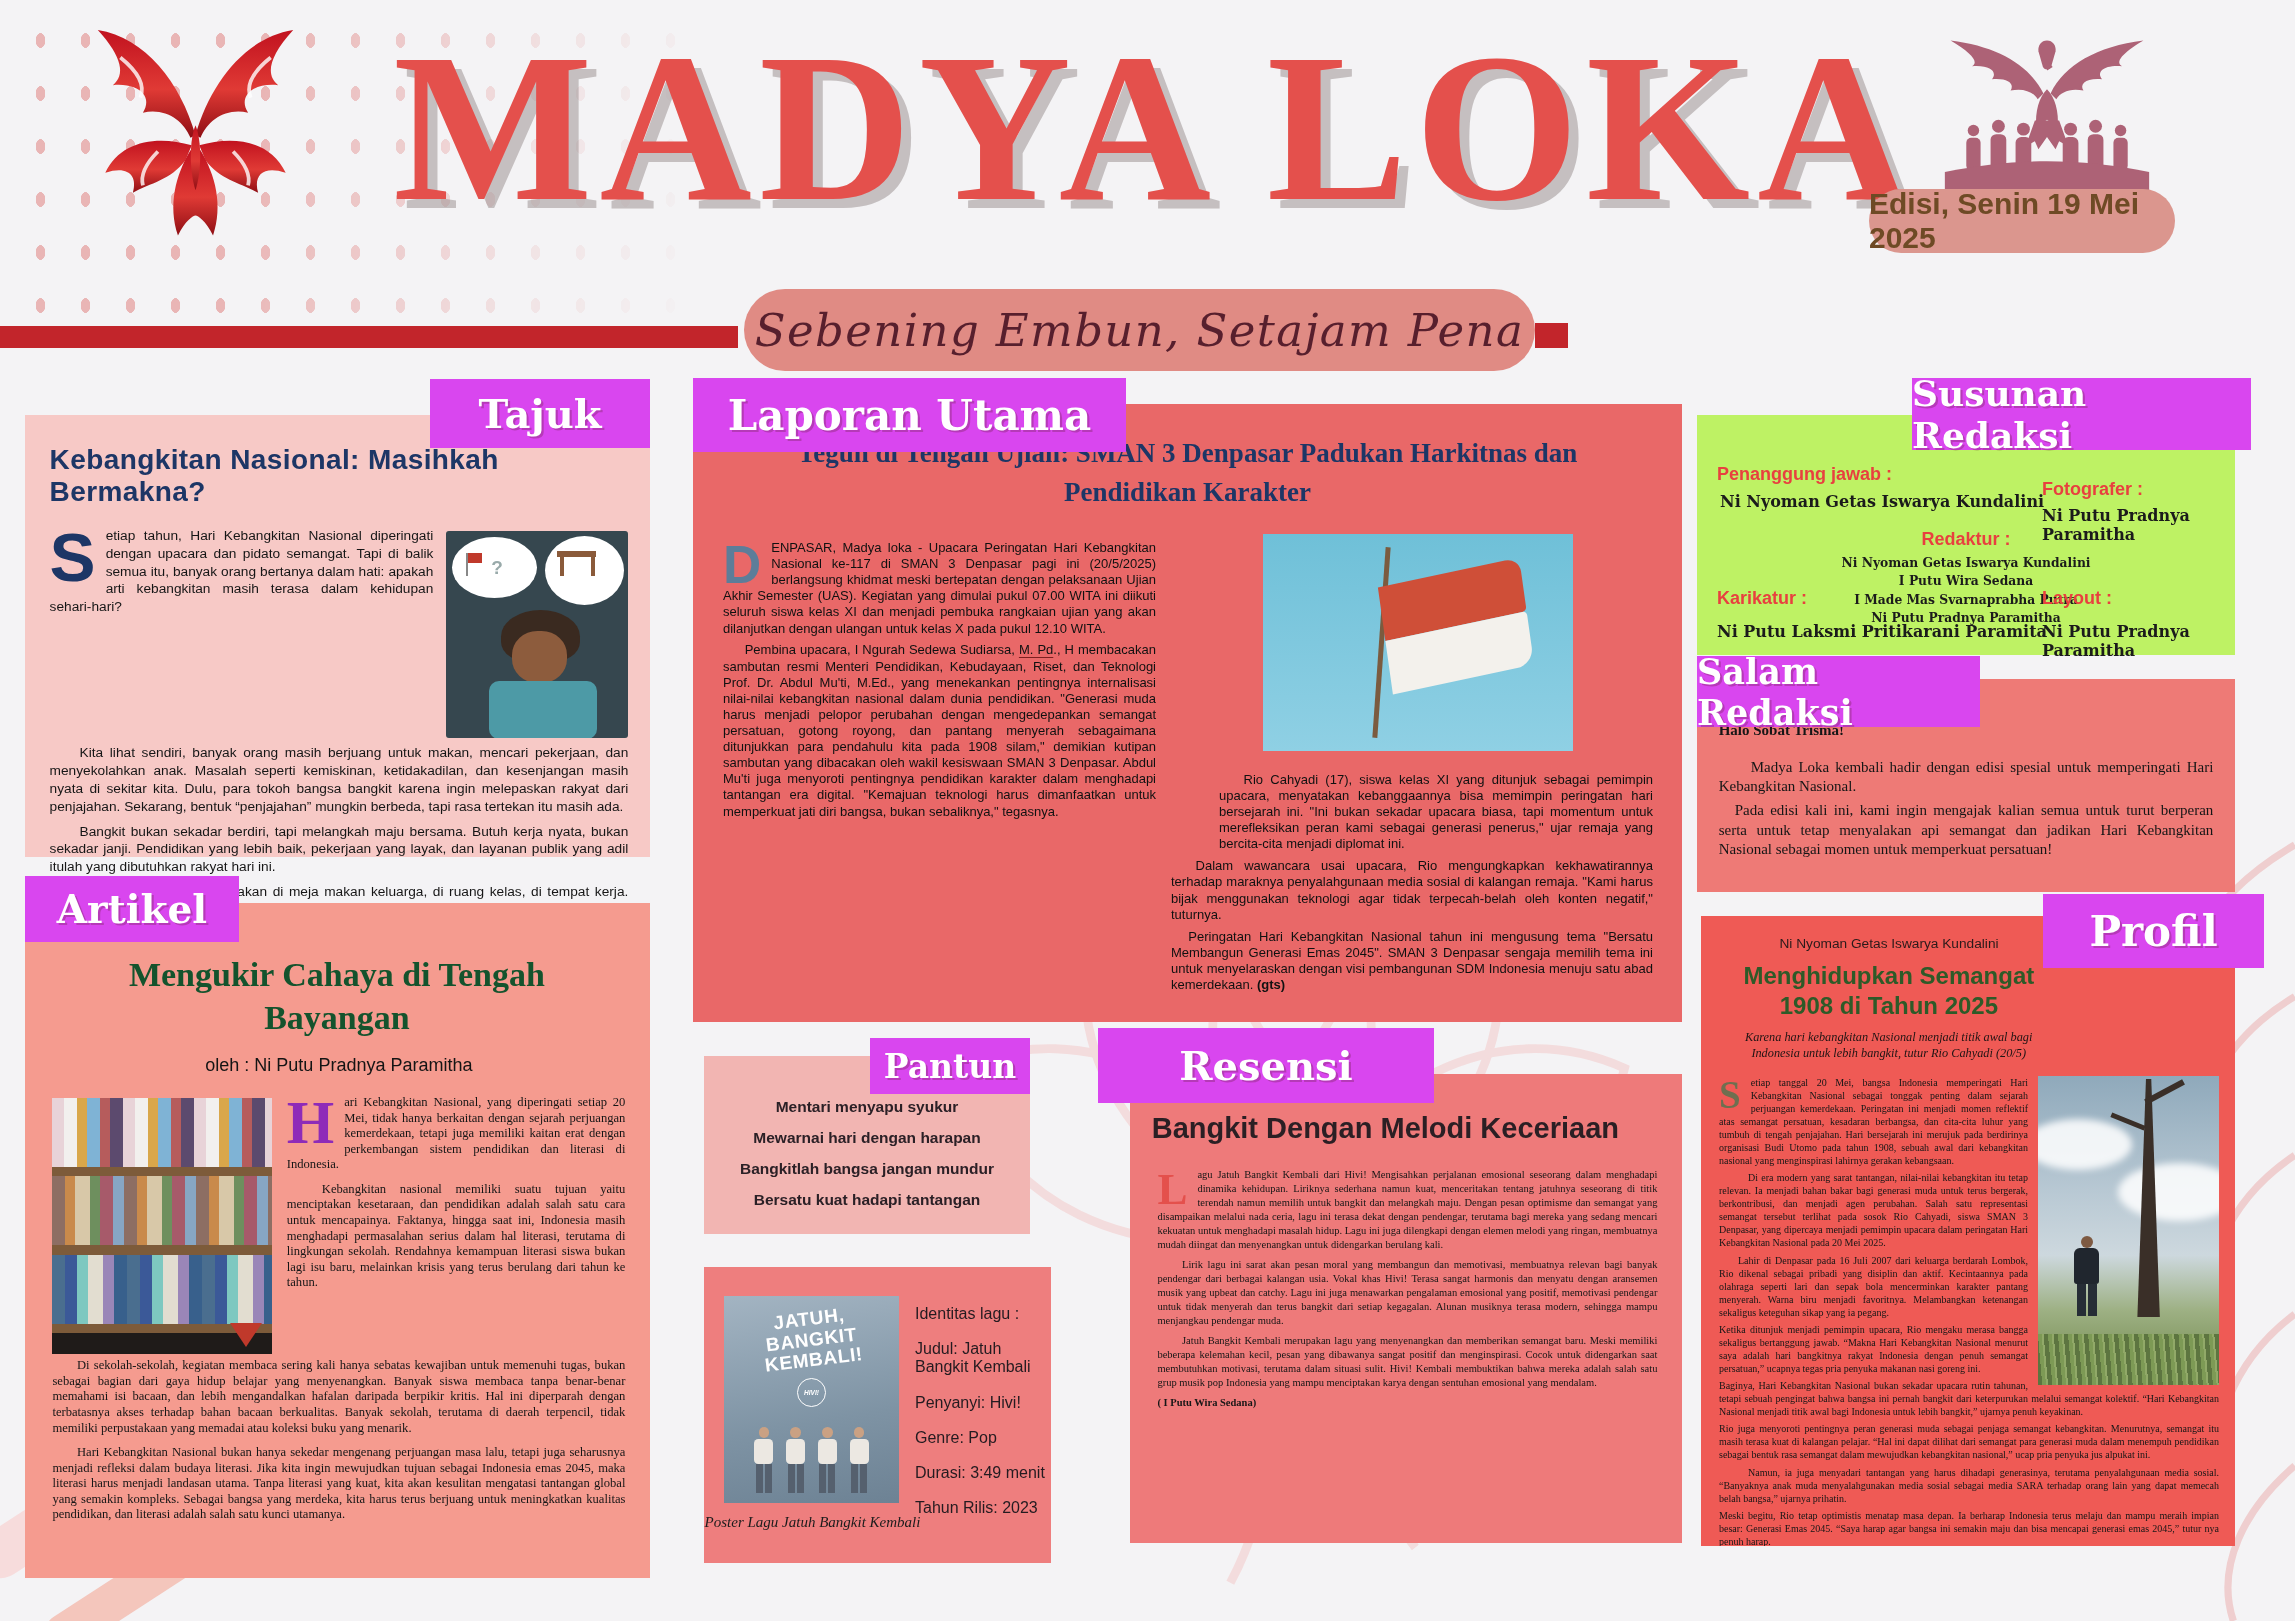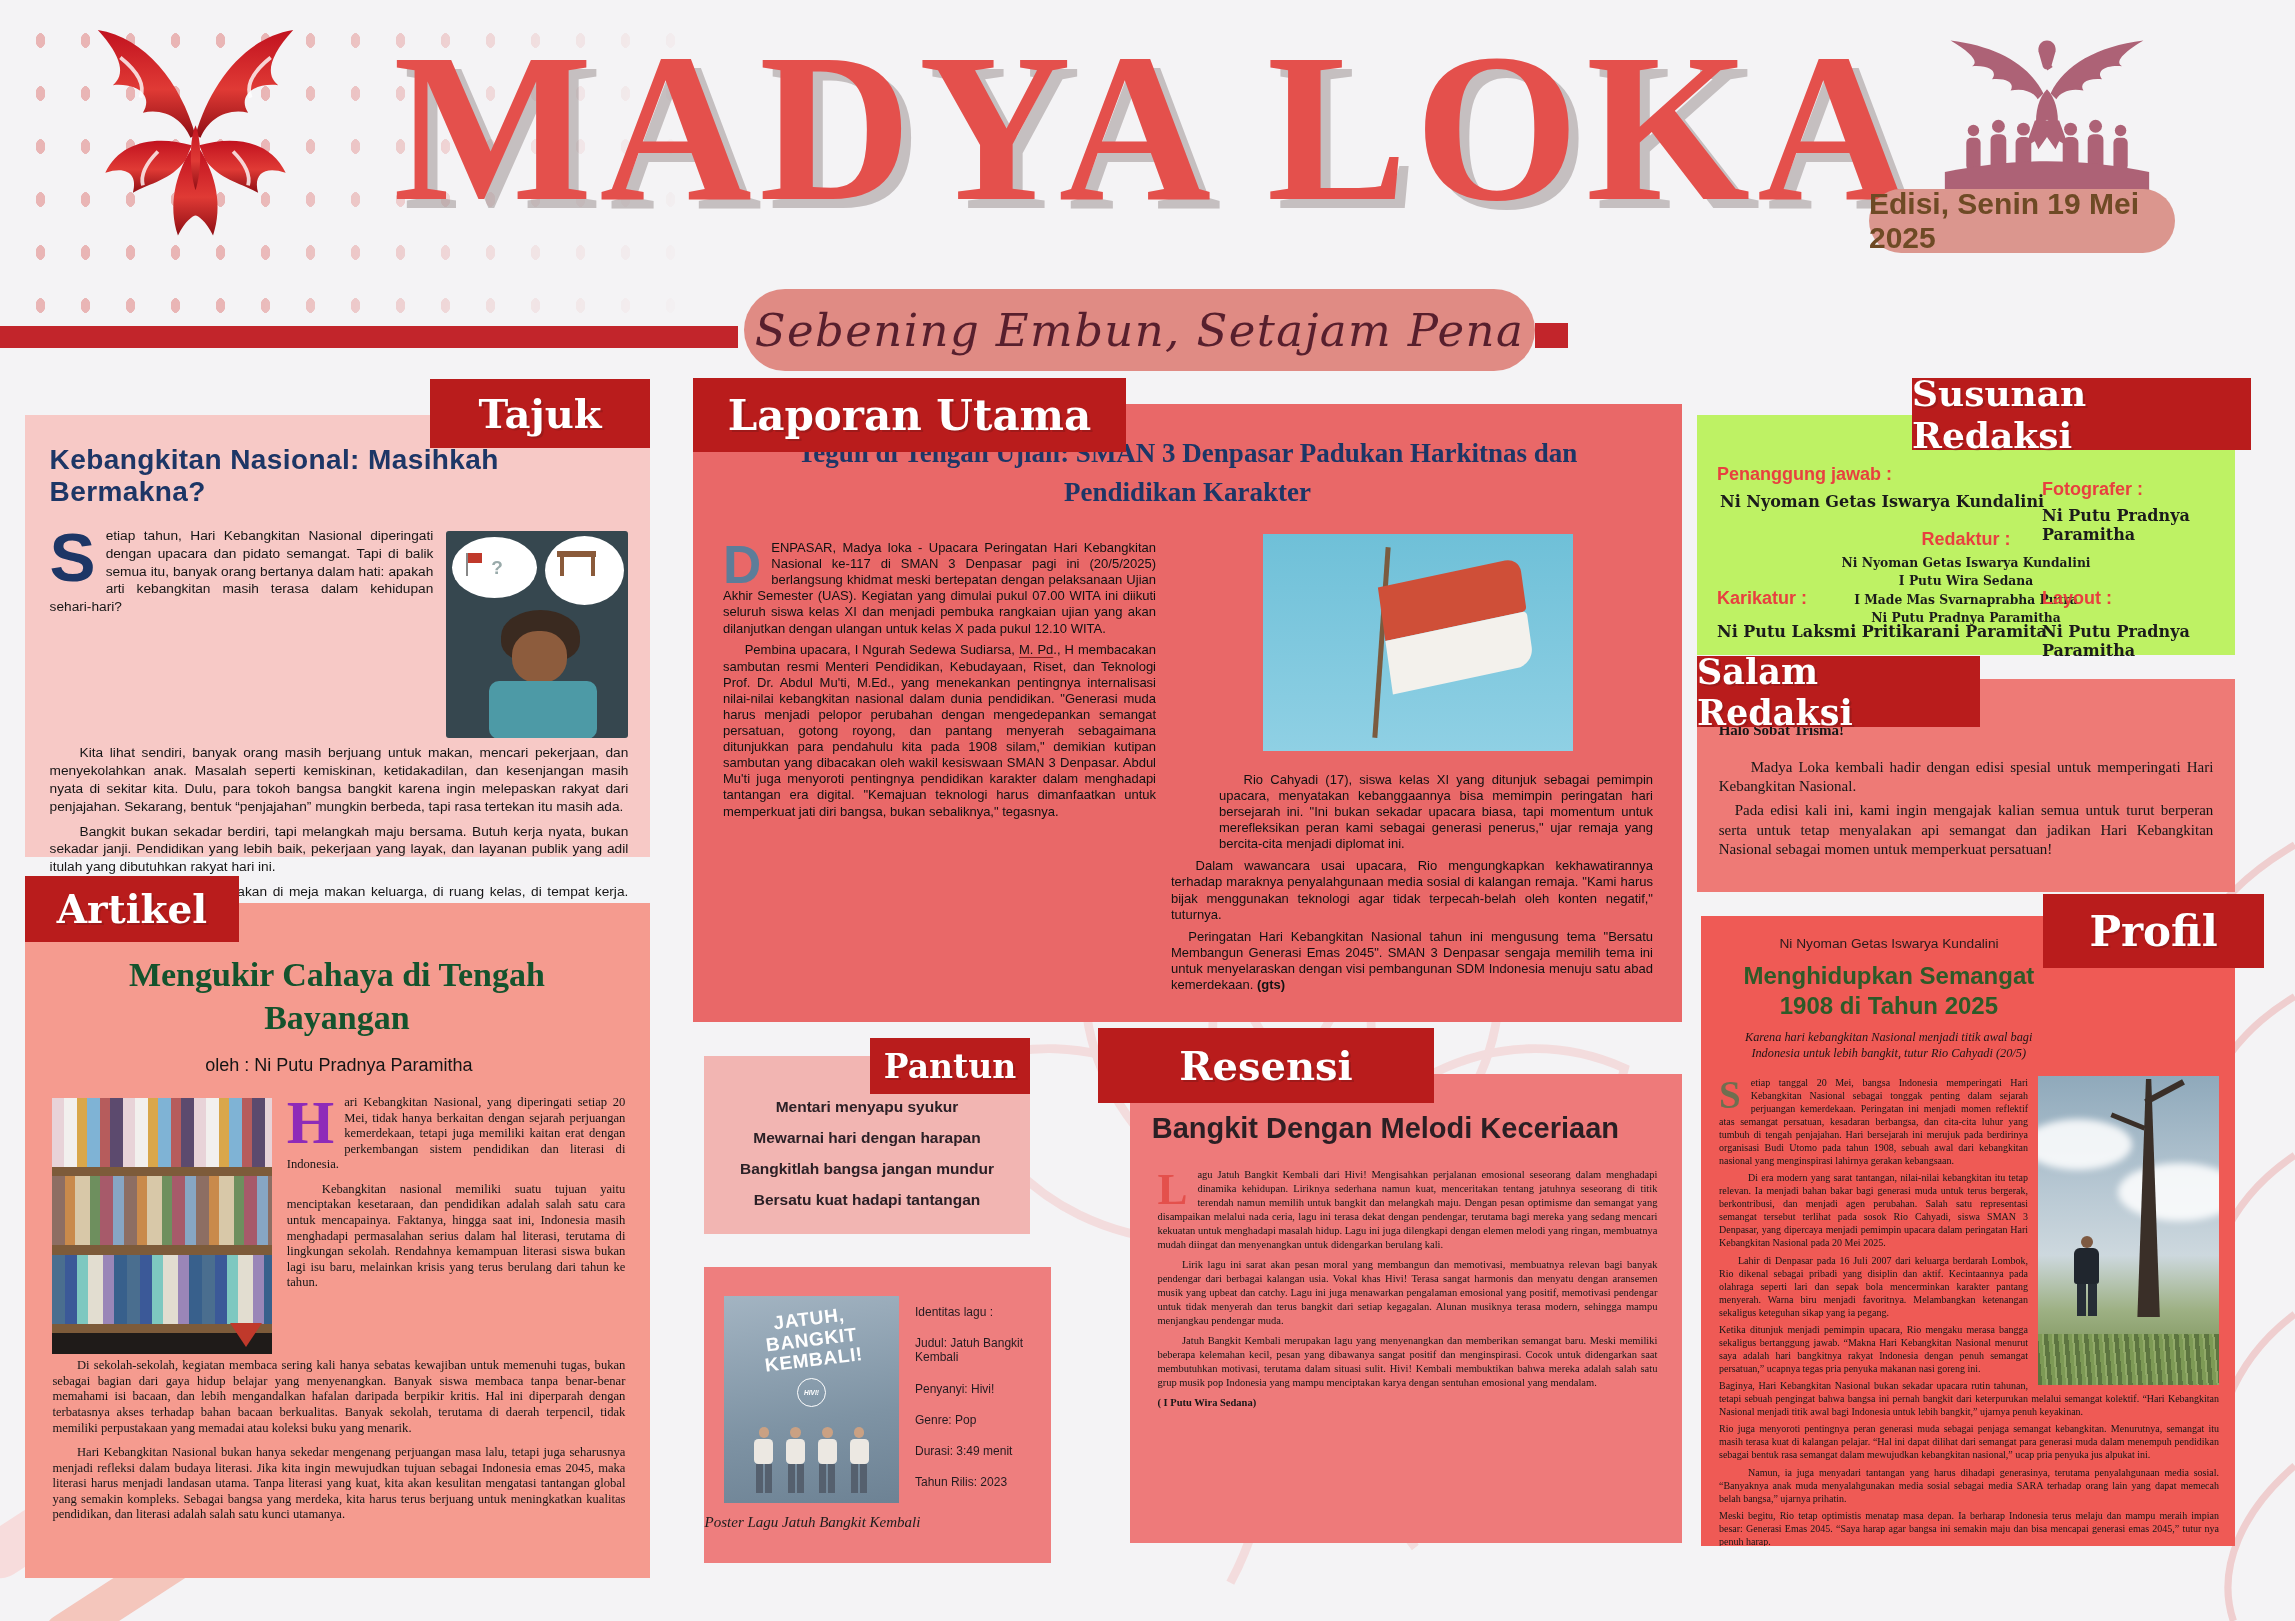--- a/index.html
+++ b/index.html
@@ -1,21 +1,21 @@
 <!DOCTYPE html>
 <html style="font-size:11.6px"><head>
 <meta charset="utf-8">
 <style>
   html,body{margin:0;padding:0;background:#e9e8ea;}
   .page{position:relative;width:2295px;height:1621px;background:#f4f3f5;overflow:hidden;
         font-family:"Liberation Sans",sans-serif;color:#161616;}
   
   .abs{position:absolute;}
   .card{position:absolute;z-index:2;}
-  .tab{position:absolute;z-index:4;background:#b91c1c;color:#fff;display:flex;align-items:center;justify-content:center;
+  .tab{position:absolute;z-index:4;background:#d946ef;color:#fff;display:flex;align-items:center;justify-content:center;
        font-family:"DejaVu Serif",serif;font-weight:700;text-shadow:2.2px 2.2px 0 rgba(80,20,20,.25);}
   .just{text-align:justify;}
   .b{font-weight:bold;}
   .i{font-style:italic;}
   
   .dots{position:absolute;left:18px;top:14.4px;width:686px;height:303px;z-index:0;
         background-image:radial-gradient(ellipse 8px 12.3px at 50% 50%, #e9b5b5 58%, rgba(0,0,0,0) 62%);
         background-size:45px 53px;
         -webkit-mask-image:linear-gradient(100deg,#000 35%,rgba(0,0,0,.25) 75%,transparent 100%);
         mask-image:linear-gradient(100deg,#000 35%,rgba(0,0,0,.25) 75%,transparent 100%);}
@@ -70,21 +70,21 @@
   .song-card{left:704px;top:1267px;width:347px;height:296px;background:#ee7e7e;}
   .album{position:absolute;left:20px;top:29px;width:175px;height:207px;background:linear-gradient(170deg,#a3b4c2,#7e93a4 60%,#6d8294);overflow:hidden;}
   .album-t{margin-top:13px;text-align:center;color:#fff;font-weight:900;font-size:19px;line-height:1.08;transform:rotate(-7deg);letter-spacing:0.7px;}
   .album-logo{width:27.4px;height:27.4px;border:1.4px solid #fff;border-radius:50%;margin:7.2px auto 0 auto;display:flex;align-items:center;justify-content:center;color:#fff;font-size:6.5px;font-weight:bold;font-style:italic;}
   .runners{position:absolute;left:0;right:0;bottom:10px;display:flex;justify-content:center;gap:10px;}
   .runner{width:21.7px;display:flex;flex-direction:column;align-items:center;}
   .runner .hd{width:10.8px;height:10.8px;border-radius:50%;background:#caa183;}
   .runner .ts{width:19px;height:24.6px;border-radius:4.3px;background:#ece8e2;margin-top:1.4px;}
   .runner .lg{width:16px;height:29px;background:linear-gradient(90deg,#55606e 42%,transparent 42% 58%,#55606e 58%);}
   .album-cap{position:absolute;left:0px;top:247px;width:217px;text-align:center;font-family:"Liberation Serif",serif;font-style:italic;font-size:15px;color:#1c1c1c;}
-  .song-info{position:absolute;left:211px;top:38px;width:130px;font-size:12px;color:#241b20;}
+  .song-info{position:absolute;left:211px;top:38px;width:130px;font-size:16px;color:#241b20;}
   .song-info div{margin-bottom:17.3px;}
   
   .resensi-card{left:1130px;top:1074px;width:552px;height:469px;background:#ee7a7a;}
   .resensi-h{position:absolute;left:21.7px;right:21.7px;top:38px;text-align:left;font-size:29px;font-weight:bold;color:#2b1f24;}
   .rs-body{position:absolute;left:27.4px;right:24.6px;top:94px;font-family:"Liberation Serif",serif;font-size:10.5px;line-height:1.34;}
   .rs-body p{margin:0 0 5.8px 0;}
   
   .susunan-card{left:1697px;top:415px;width:538px;height:240px;background:#bef264;}
   .sus-label{position:absolute;color:#e8403f;font-weight:bold;font-size:18px;}
   .sus-name{position:absolute;font-family:"DejaVu Serif",serif;font-weight:bold;font-size:16px;color:#1b1b1b;}

